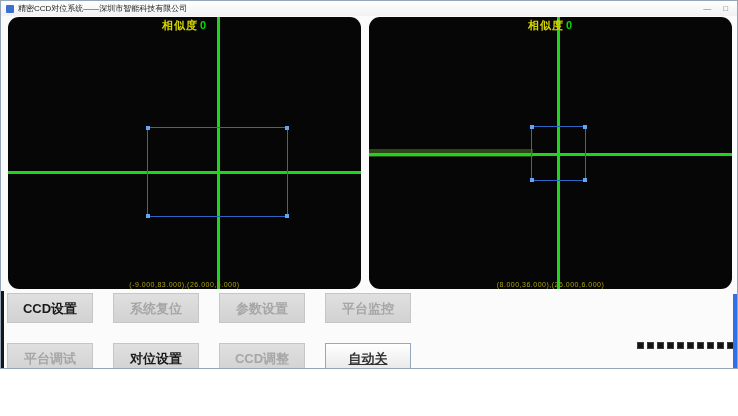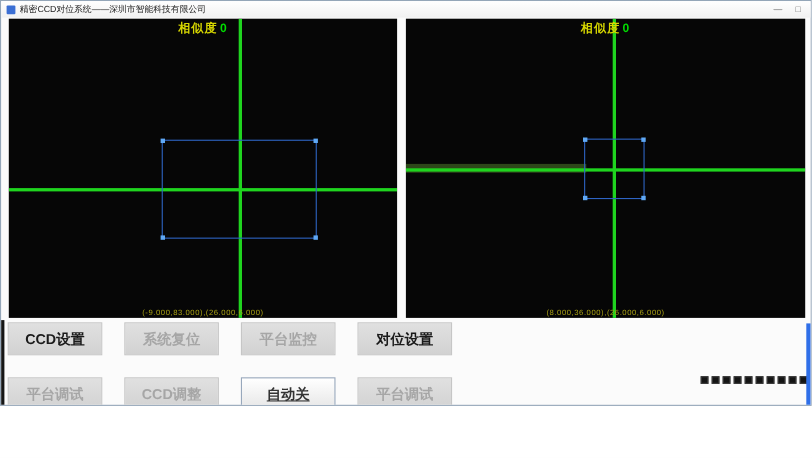--- a/index.html
+++ b/index.html
@@ -9,21 +9,21 @@
 
   
   .titlebar { position: absolute; left: 0; top: 0; right: 0; height: 15px;
               display: flex; align-items: center; gap: 4px; padding: 0 5px;
               background: linear-gradient(#ffffff, #f1f1f1); }
   .app-icon { width: 8px; height: 8px; background: #3b6fd4; border-radius: 1px; flex: 0 0 auto; }
   .title { flex: 1; font-size: 8px; color: #222; white-space: nowrap; overflow: hidden; }
   .win-btn { font-size: 8px; color: #666; padding: 0 4px; cursor: default; }
 
   
-  .cam { position: absolute; top: 16px; height: 272px; background: #060606; overflow: hidden; }
+  .cam { position: absolute; top: 16px; height: 272px; background: #060606; overflow: hidden; border-radius: 11px; }
   .cam-left  { left: 7px;   width: 353px; }
   .cam-right { left: 368px; width: 363px; }
   .vline { position: absolute; top: 0; bottom: 0; width: 3px; background: #1fd41f; z-index: 2; }
   .hline { position: absolute; left: 0; right: 0; height: 3px; background: #1fd41f; z-index: 2; }
   .dimband { position: absolute; background: #35531d; opacity: .85; z-index: 1; }
   .roi { position: absolute; border: 1px solid #2e64c4; z-index: 3; }
   .handle { position: absolute; width: 4px; height: 4px; background: #5fa8f5; }
   .h-tl { left: -2px; top: -2px; } .h-tr { right: -2px; top: -2px; }
   .h-bl { left: -2px; bottom: -2px; } .h-br { right: -2px; bottom: -2px; }
   .sim-label { position: absolute; top: 1px; left: 0; right: 0; text-align: center;
@@ -112,23 +112,24 @@
       <span class="handle h-tr"></span>
       <span class="handle h-bl"></span>
       <span class="handle h-br"></span>
     </div>
     <div class="coords">(8.000,36.000),(26.000,6.000)</div>
   </div>
 
   <div class="btn-grid">
       <div class="btn enabled">CCD设置</div>
       <div class="btn disabled">系统复位</div>
+      <div class="btn disabled">参数设置</div>
       <div class="btn disabled">平台监控</div>
+      <div class="btn disabled">平台调试</div>
       <div class="btn enabled">对位设置</div>
-      <div class="btn disabled">平台调试</div>
       <div class="btn disabled">CCD调整</div>
       <div class="btn focused">自动关</div>
       <div class="btn disabled">平台调试</div>
       <div class="btn enabled">退出</div>
     </div>
 
 
   <div class="dots">
       <span class="dot"></span>
       <span class="dot"></span>

